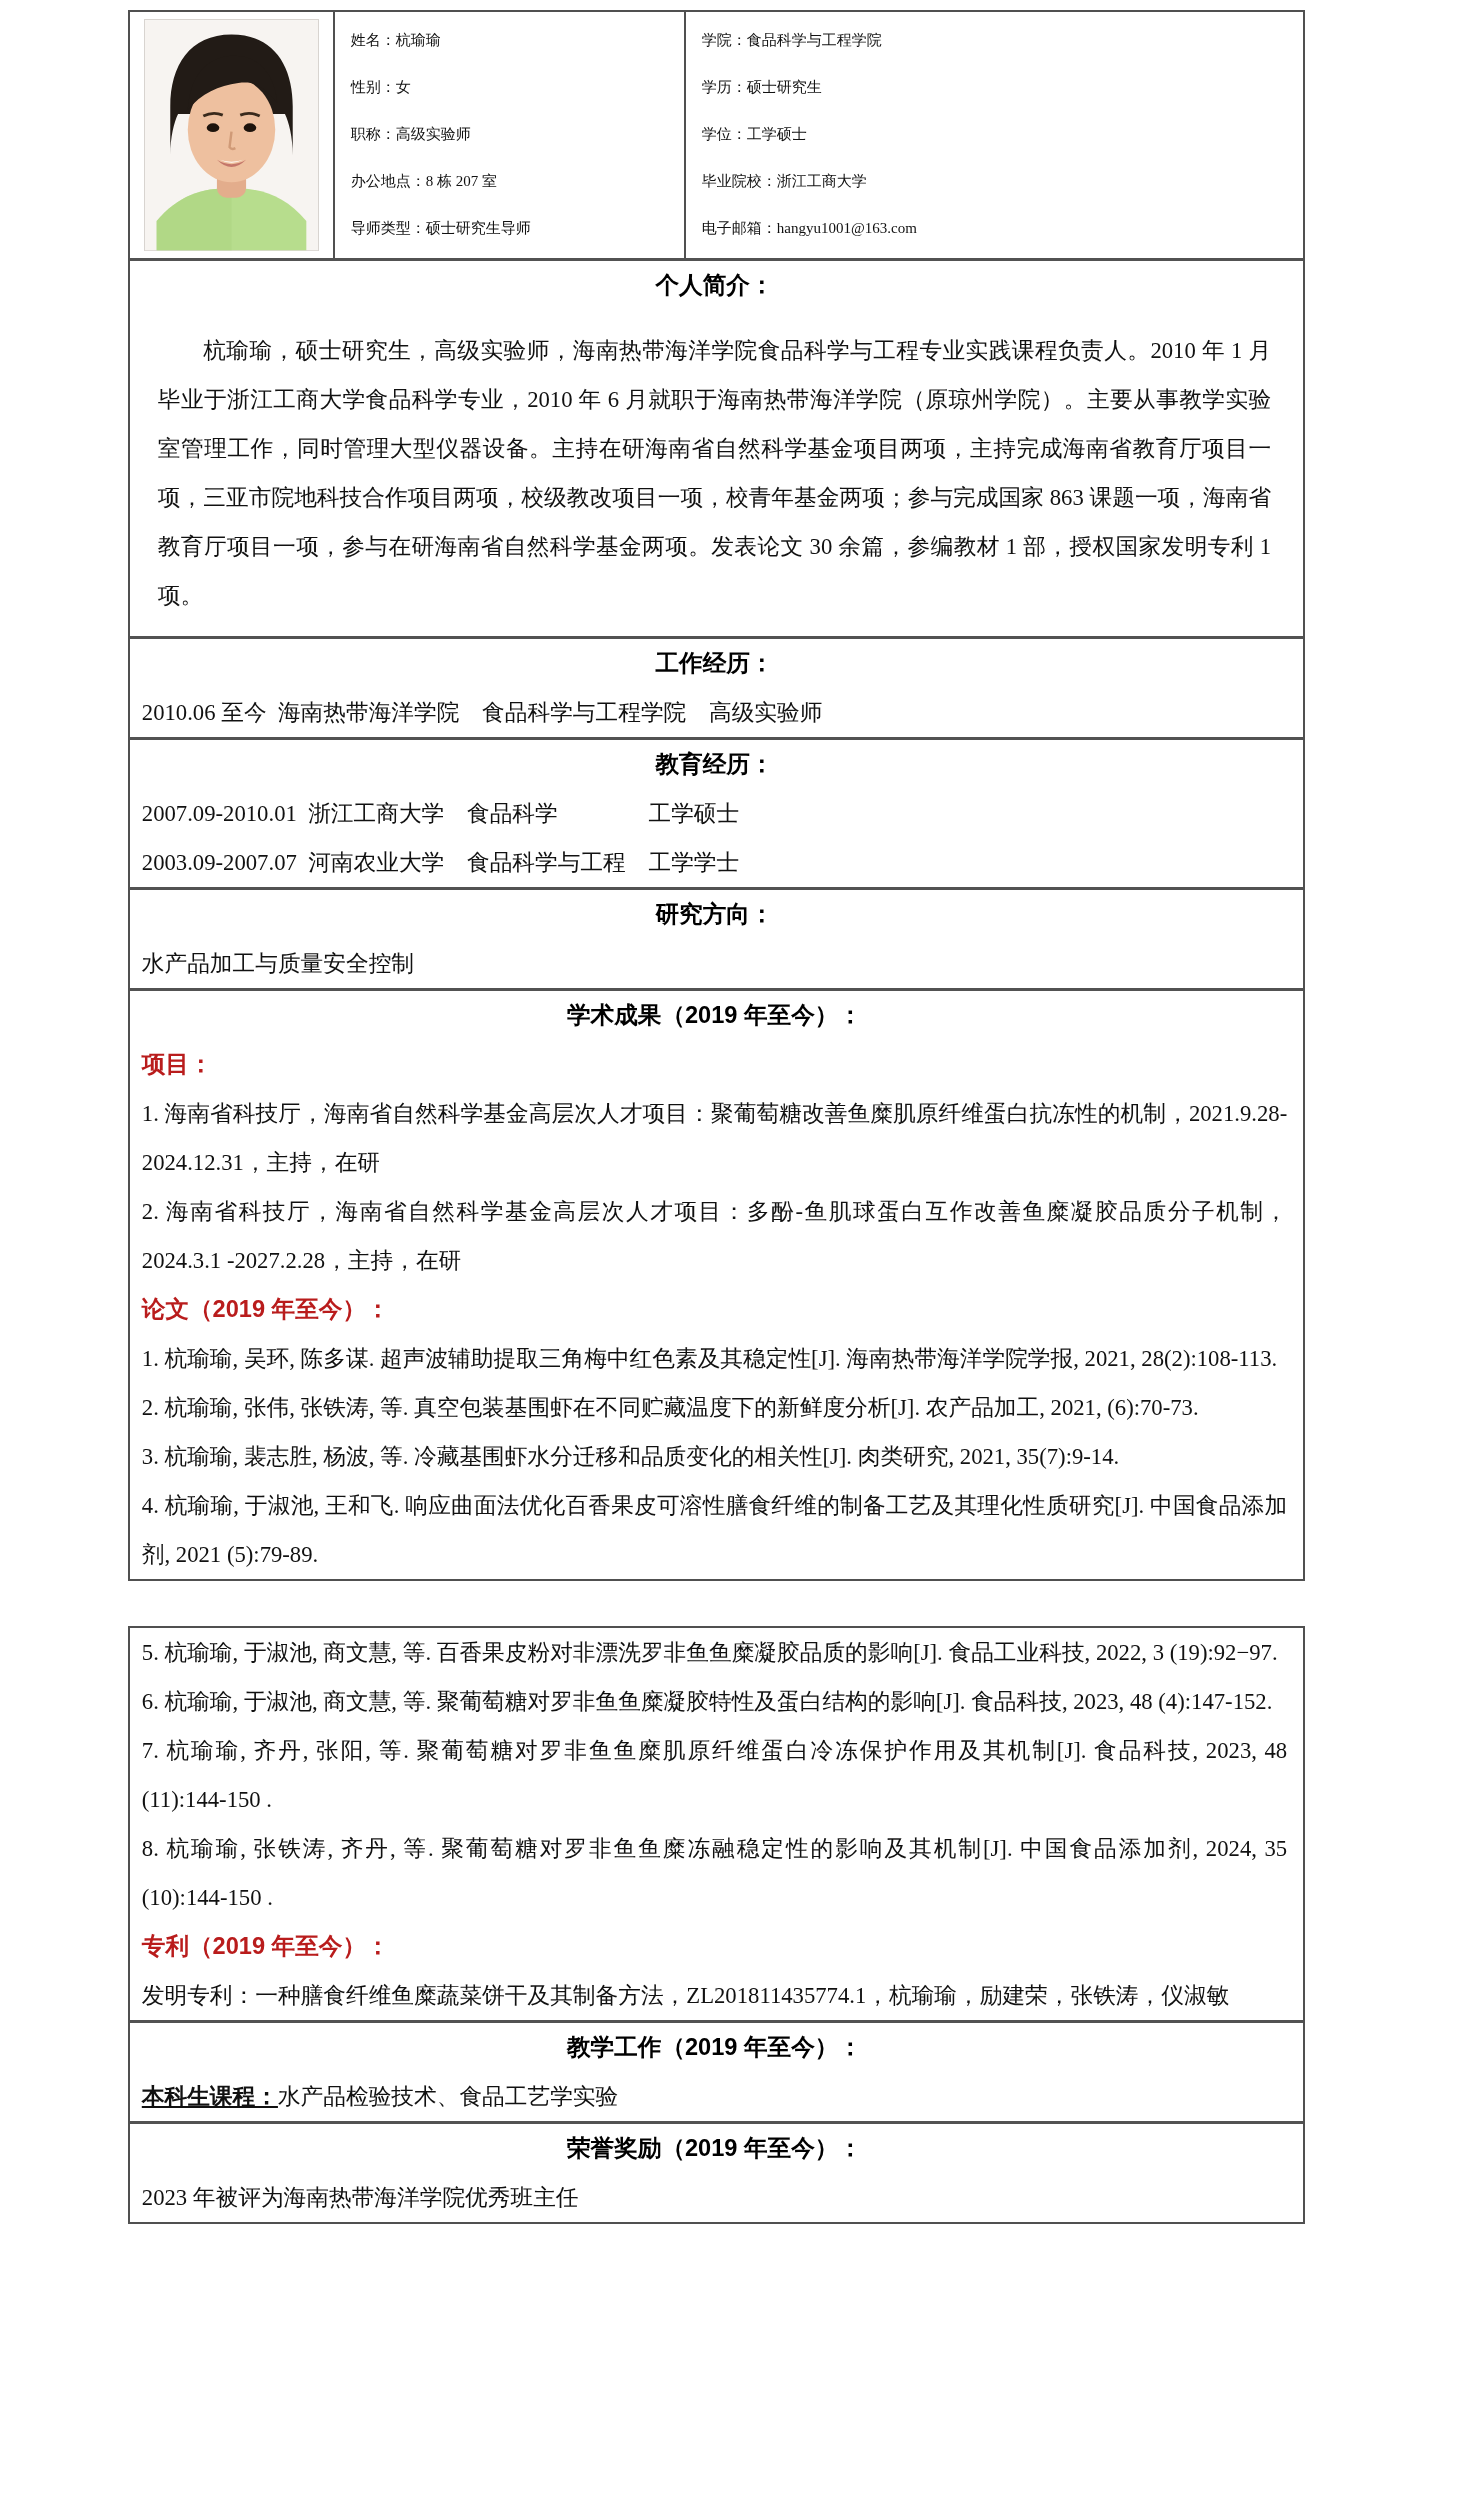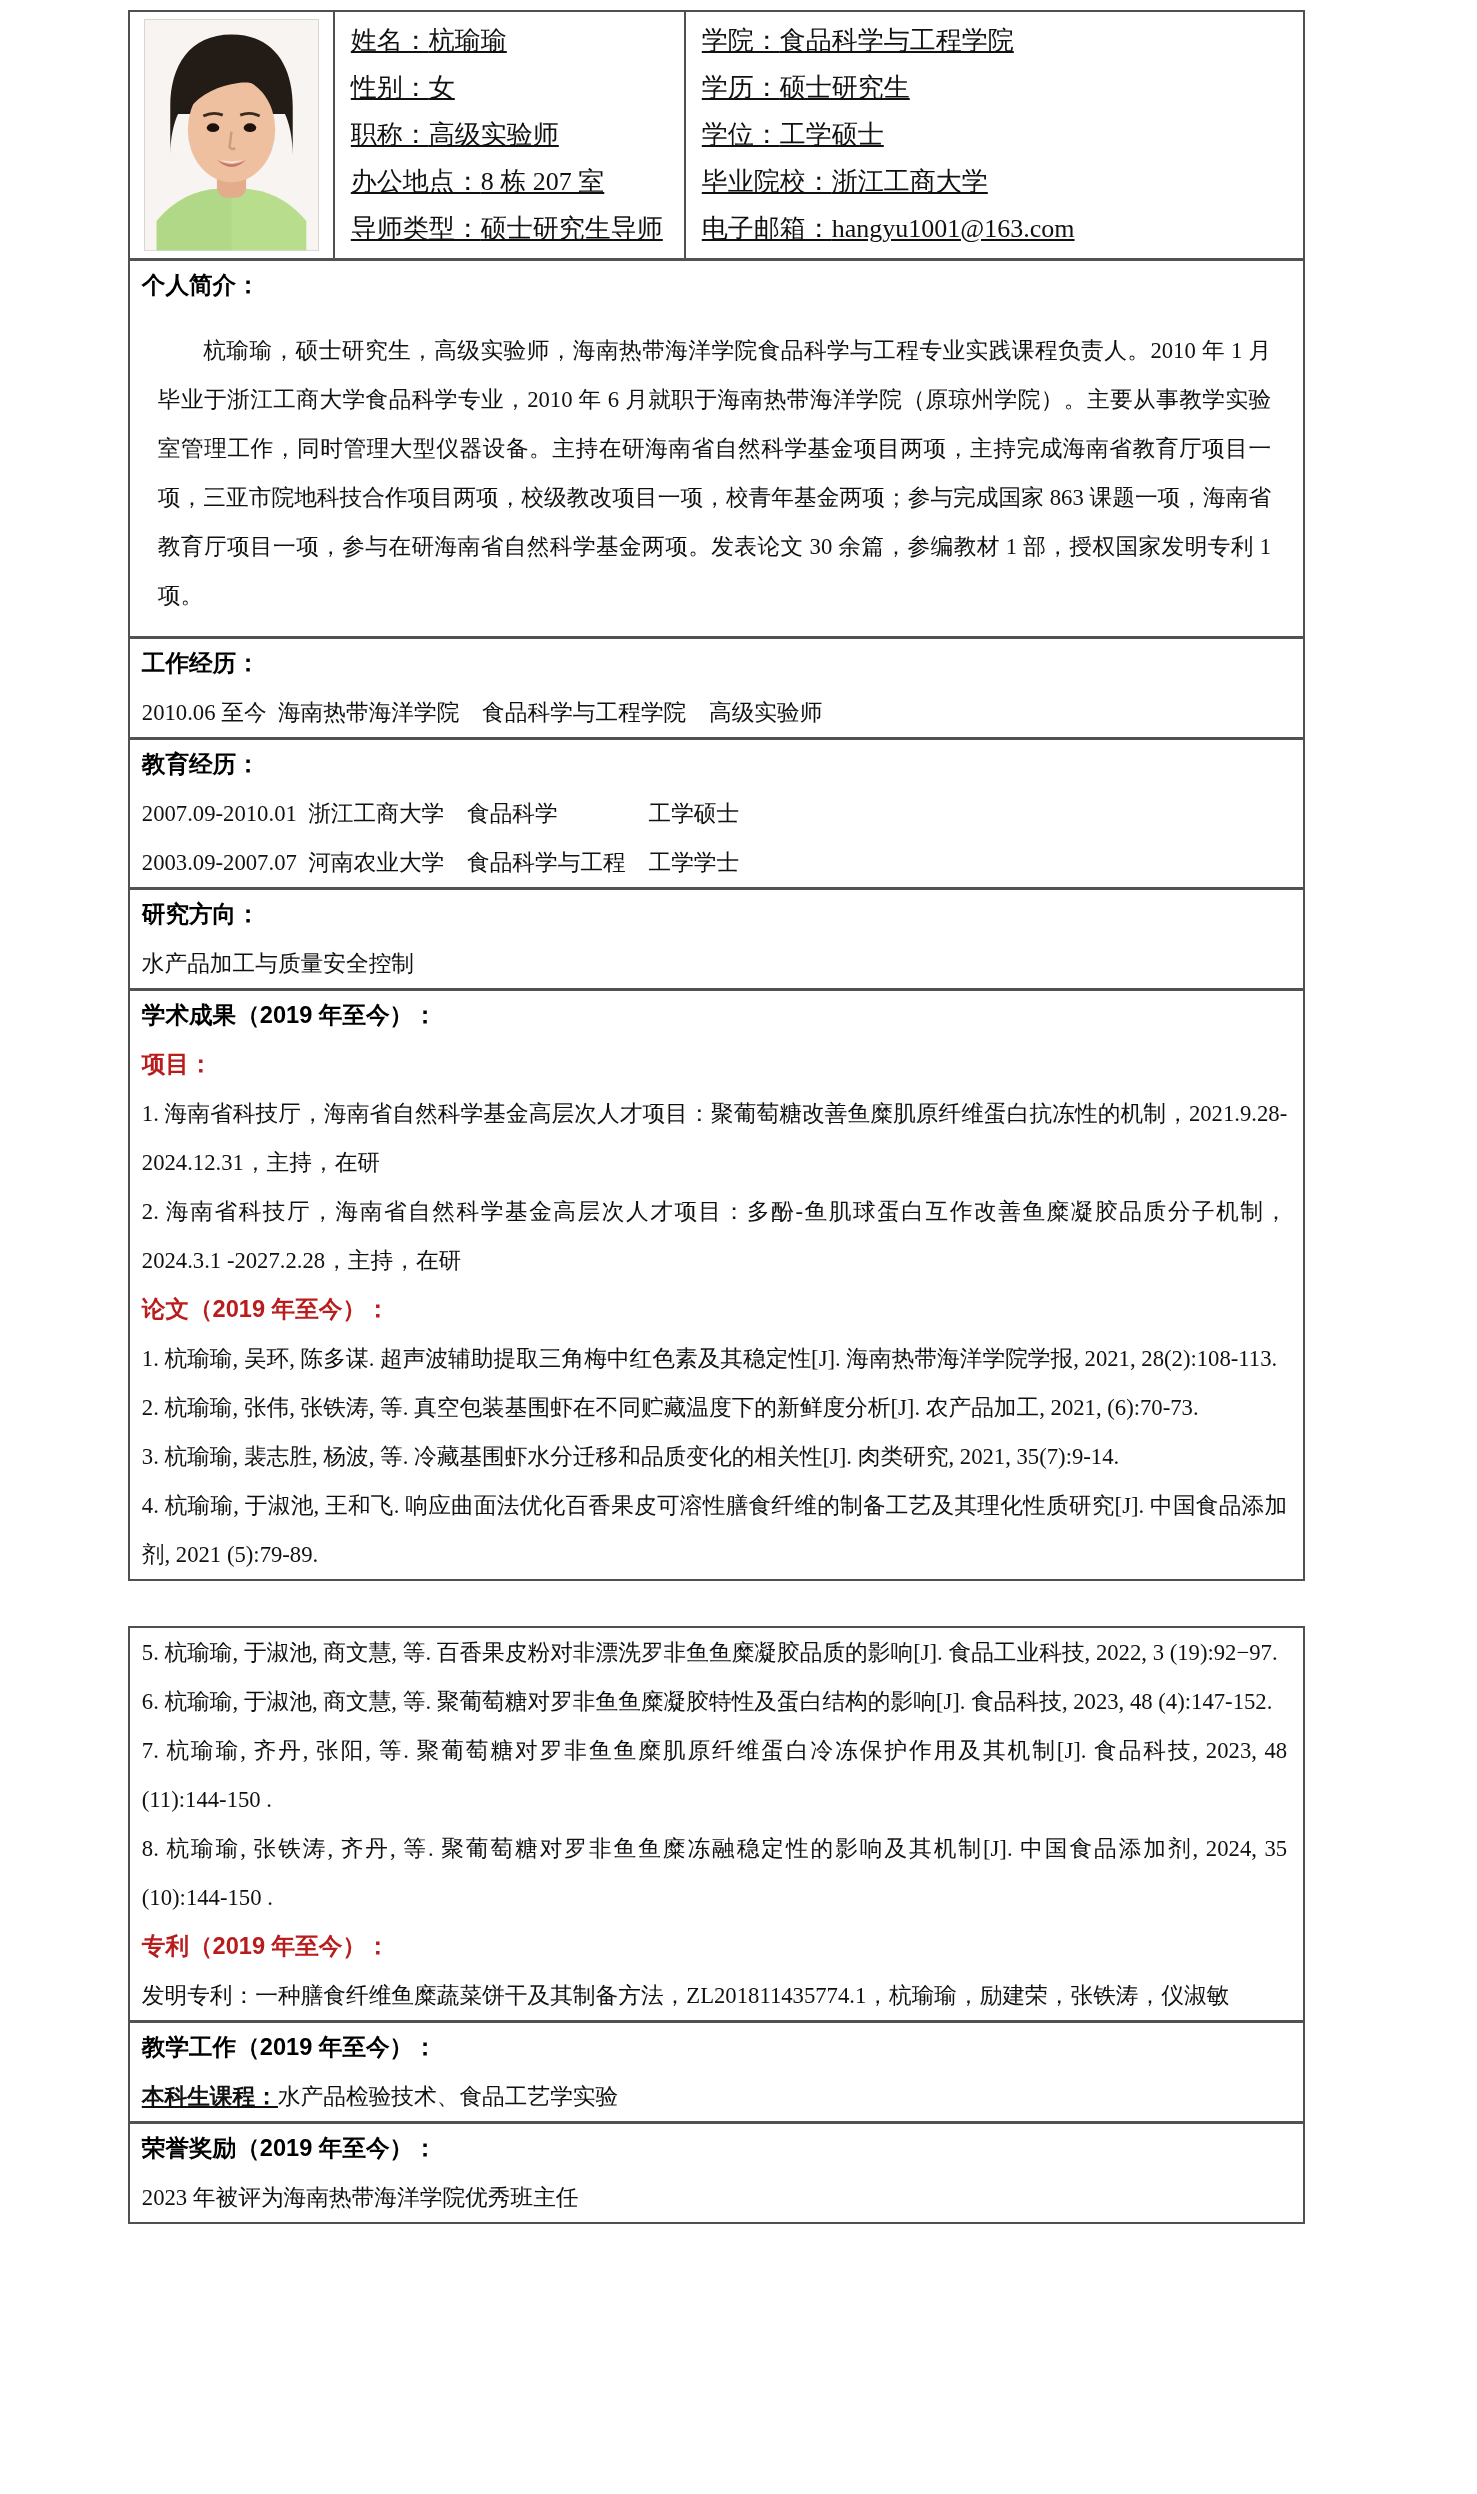--- a/index.html
+++ b/index.html
@@ -11,27 +11,27 @@
   }
   .canvas{position:relative;width:1478px;height:2494px;background:#ffffff;}
   .page{position:absolute;left:128px;top:9.9px;width:1177px;}
   .block{border:2px solid #505050;background:#fff;box-sizing:border-box;}
   .block2{margin-top:45px;}
   
   .info-row{display:flex;height:246px;}
   .cell{box-sizing:border-box;}
   .cell-photo{width:205px;border-right:2px solid #505050;display:flex;align-items:center;justify-content:center;}
   .photo-frame{width:175px;height:232px;border:1px solid #d8d4d0;box-sizing:border-box;background:#f7f5f2;}
-  .cell-fields{font-size:26px;line-height:47px;padding:4.9px 0 0 15.8px;white-space:nowrap;text-decoration:underline;}
+  .cell-fields{font-size:15px;line-height:47px;padding:4.9px 0 0 15.8px;white-space:nowrap;}
   .cell-left{width:351px;border-right:2px solid #505050;}
   .cell-right{flex:1;}
   .field{height:47px;}
   
   .section{border-top:3px solid #525252;padding:0 15.8px 0 11.8px;font-size:22.7px;line-height:49px;}
-  .sec-title{font-family:"Liberation Sans","DejaVu Sans",sans-serif;font-weight:700;font-size:23.6px;line-height:49px;color:#000;}
+  .sec-title{font-family:"Liberation Sans","DejaVu Sans",sans-serif;font-weight:700;font-size:23.6px;line-height:49px;color:#000;text-align:center;}
   .sub-heading{font-family:"Liberation Sans","DejaVu Sans",sans-serif;font-weight:700;font-size:23.6px;line-height:49px;color:#b91c1c;}
   .para{margin:16px;text-indent:2em;text-align:justify;}
   .line{white-space:pre-wrap;}
   .item{text-align:justify;}
   .bold-label{font-family:"Liberation Sans","DejaVu Sans",sans-serif;font-weight:700;text-decoration:underline;}
 </style>
 </head>
 <body>
 
 <div class="canvas">

